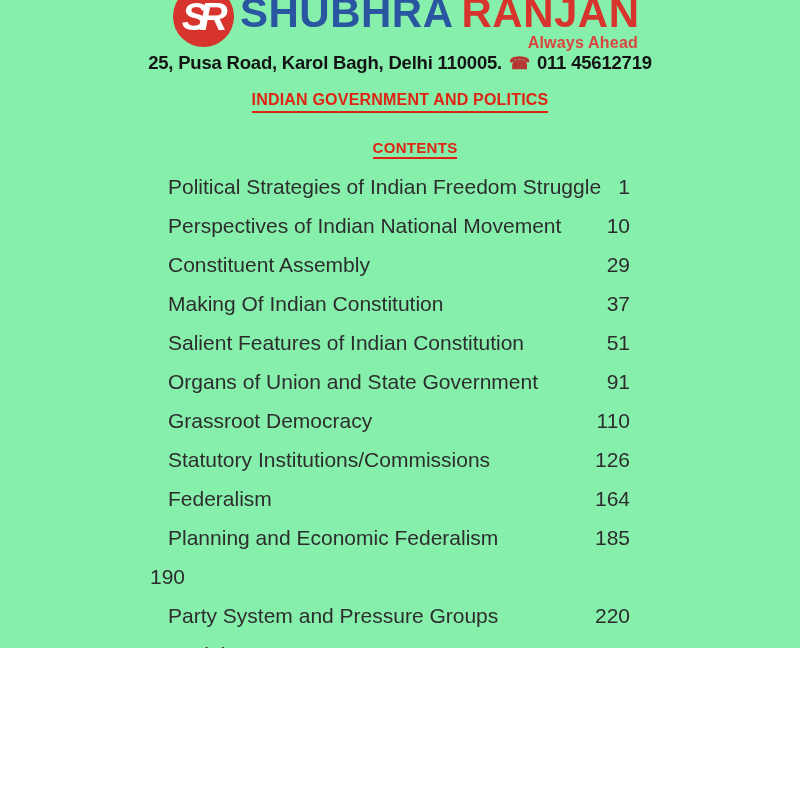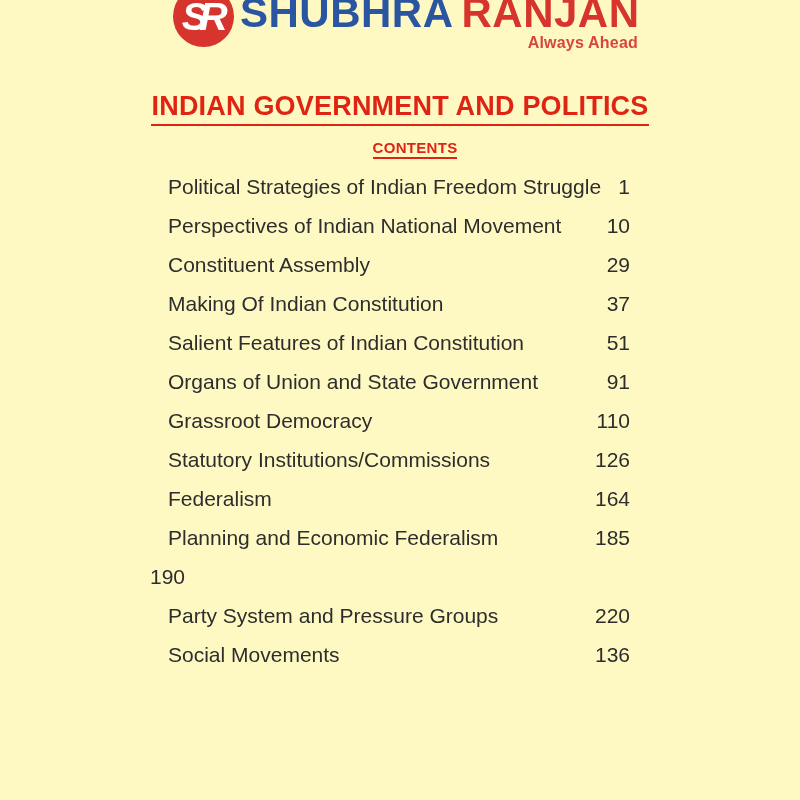--- a/index.html
+++ b/index.html
@@ -1,20 +1,20 @@
 <!DOCTYPE html>
 <html><head>
 <meta charset="utf-8">
 <style>
   html, body { margin: 0; padding: 0; background: #ffffff; }
   .page {
     position: relative;
     width: 800px;
-    height: 800px;
-    background: #fef9c3;
+    height: 648px;
+    background: #86efac;
     overflow: hidden;
     font-family: "Liberation Sans", sans-serif;
   }
   
   .logo {
     position: absolute;
     left: 172px;
     top: -15px;
     width: 63px;
     height: 63px;
@@ -55,21 +55,21 @@
   .address .phone-glyph { color: #b5342e; font-size: 17px; padding: 0 2px; }
   
   .doc-title-wrap {
     position: absolute;
     left: 0; top: 91px;
     width: 800px;
     text-align: center;
   }
   .doc-title {
     display: inline-block;
-    font-size: 27px;
+    font-size: 16px;
     font-weight: bold;
     color: #e02413;
     letter-spacing: 0.2px;
     border-bottom: 2px solid #e02413;
     padding-bottom: 2px;
   }
   .contents-wrap {
     position: absolute;
     left: 4px; top: 139px;
     width: 800px;
@@ -110,20 +110,21 @@
 
   <svg class="logo" viewBox="0 0 64 64" aria-hidden="true">
     <circle cx="32" cy="32" r="31" fill="#d6342c"></circle>
     <text x="10" y="46" font-family="Liberation Sans, sans-serif" font-size="40" font-weight="bold" font-style="italic" fill="#ffffff" letter-spacing="-9">SR</text>
   </svg>
 
   <div class="brand"><span class="shubhra">SHUBHRA</span><span class="ranjan">RANJAN</span></div>
 
   <div class="tagline">Always Ahead</div>
 
+  <div class="address"><span>25, Pusa Road, Karol Bagh, Delhi 110005.</span> <span class="phone-glyph">☎</span> <span>011 45612719</span></div>
 
   <div class="doc-title-wrap">
     <span class="doc-title">INDIAN GOVERNMENT AND POLITICS</span>
   </div>
   <div class="contents-wrap">
     <span class="contents-heading">CONTENTS</span>
   </div>
 
   <div class="toc">
     <div class="toc-row">

